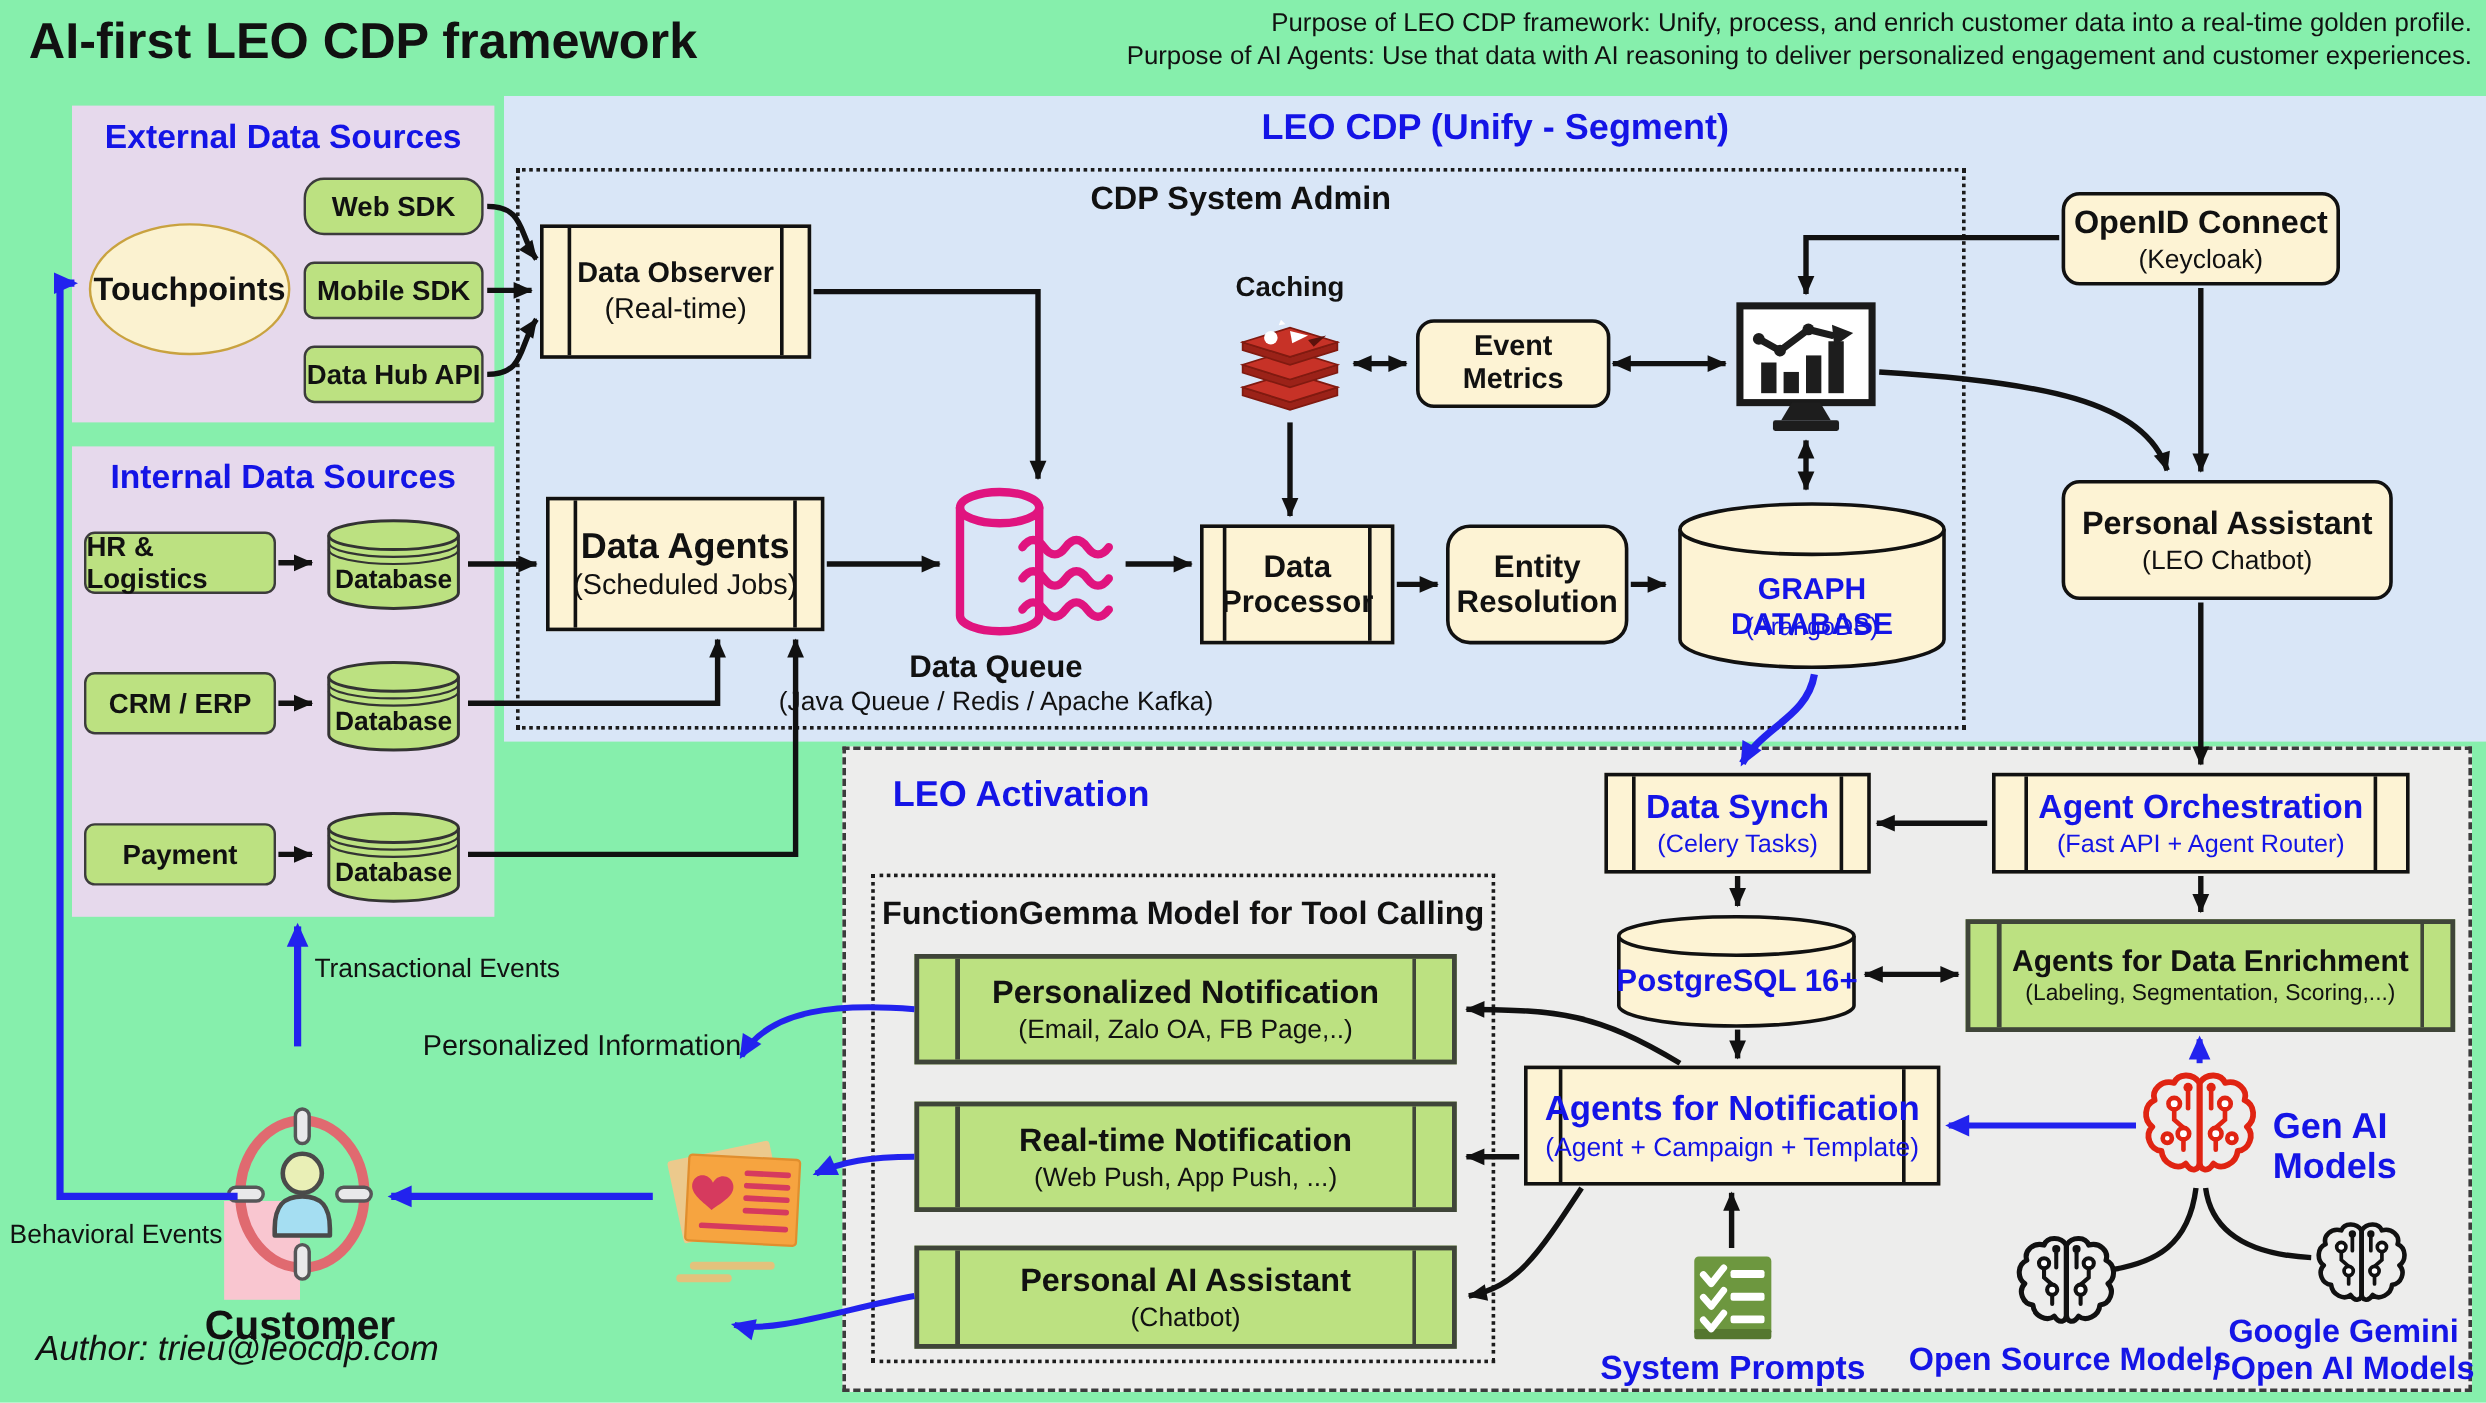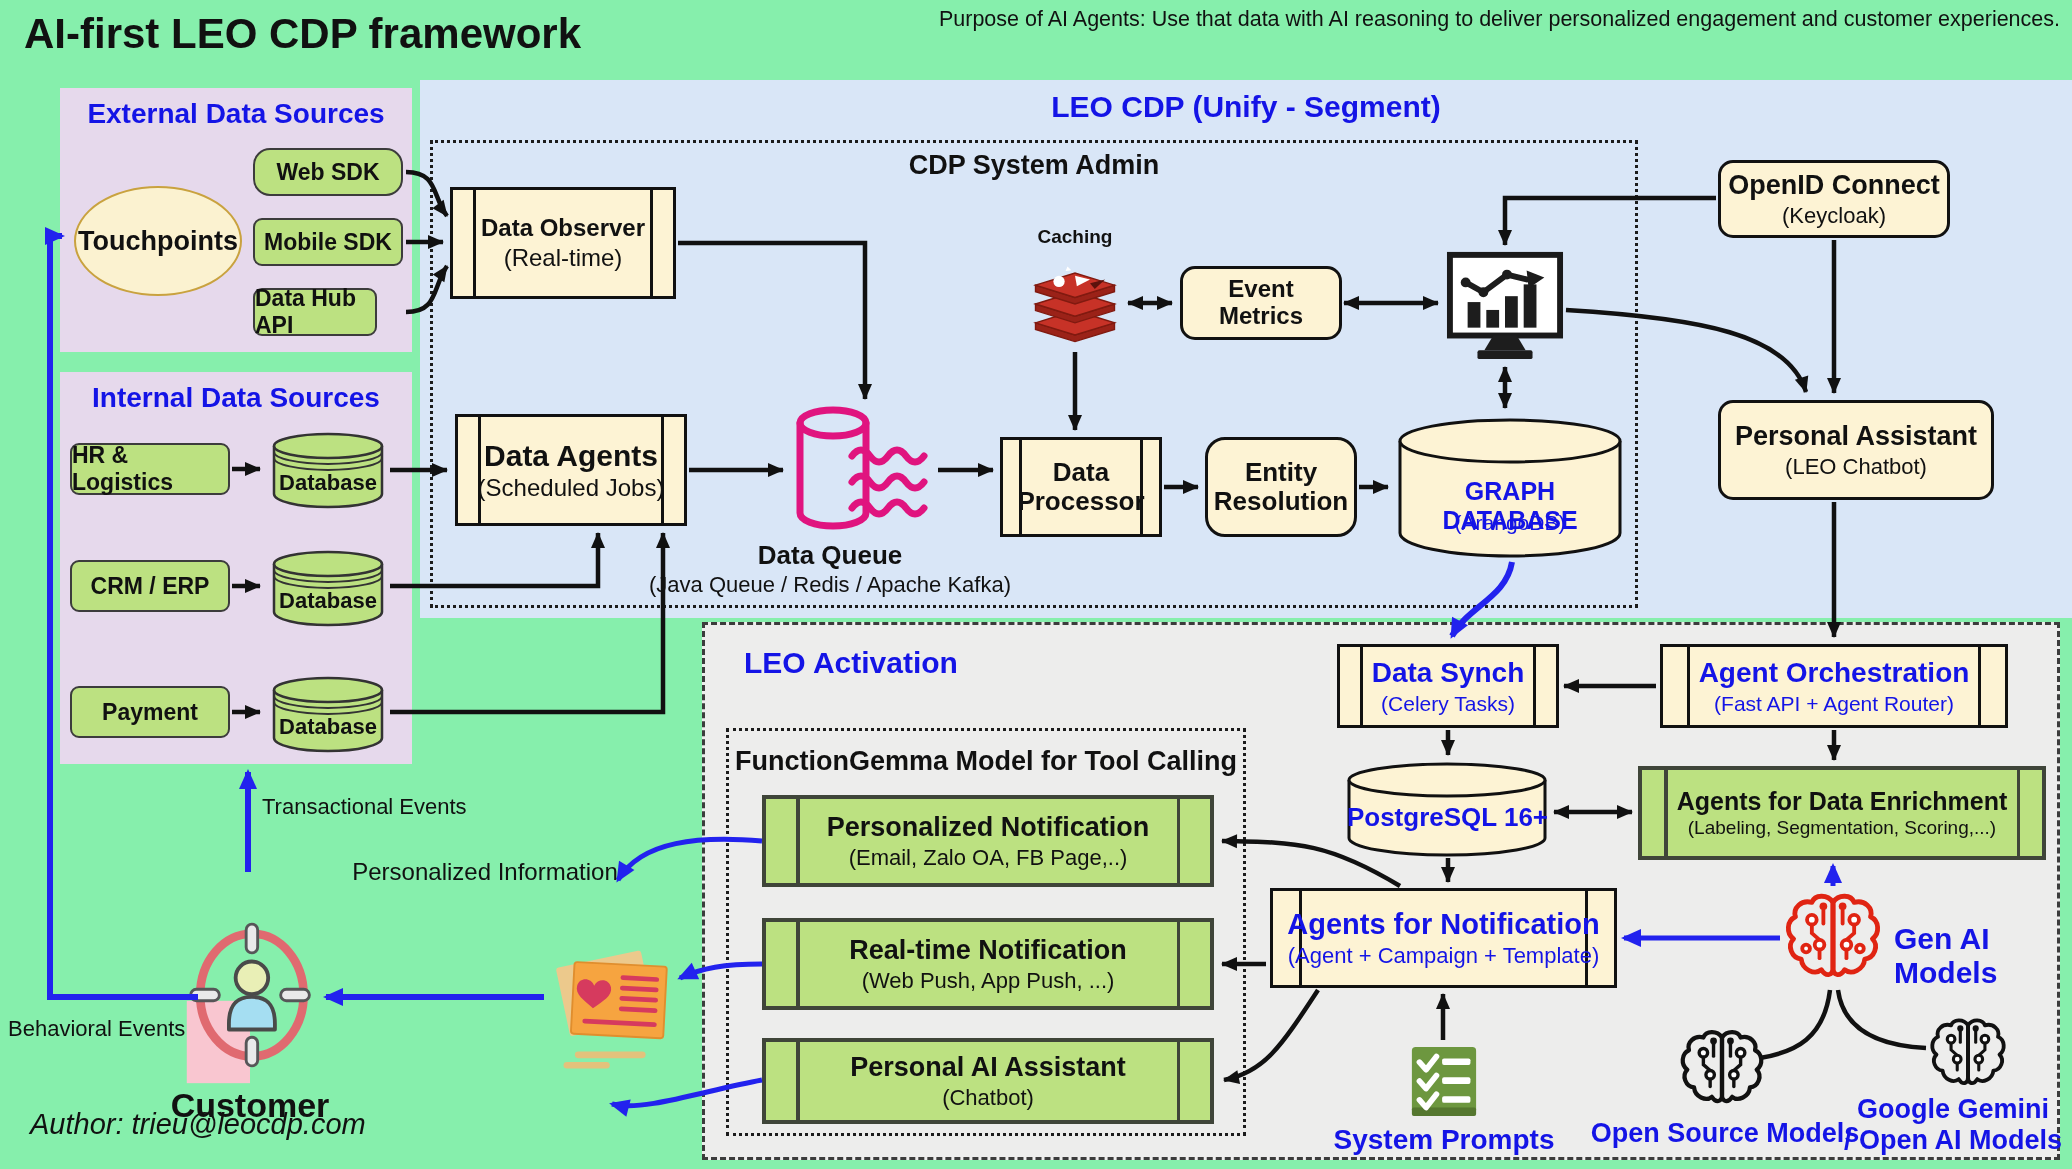--- a/index.html
+++ b/index.html
@@ -47,32 +47,33 @@
 
   <div class="region blue-region" style="left:420px;top:80px;width:1652px;height:538px;"></div>
   <div class="region gray-region" style="left:702px;top:622px;width:1358px;height:538px;box-sizing:border-box;"></div>
   <div class="region dotted" style="left:430px;top:140px;width:1208px;height:468px;box-sizing:border-box;"></div>
   <div class="region purple" style="left:60px;top:88px;width:352px;height:264px;"></div>
   <div class="region purple" style="left:60px;top:372px;width:352px;height:392px;"></div>
   <div class="region fg-dotted" style="left:726px;top:728px;width:520px;height:408px;box-sizing:border-box;"></div>
 
   <div class="lbl bold" style="left:24px;top:10px;font-size:42px;">AI-first LEO CDP framework</div>
   <div class="lbl" style="right:12px;top:6px;width:1380px;text-align:right;font-size:21.5px;line-height:1.25;">
+    <div>Purpose of LEO CDP framework: Unify, process, and enrich customer data into a real-time golden profile.</div>
     <div>Purpose of AI Agents: Use that data with AI reasoning to deliver personalized engagement and customer experiences.</div>
   </div>
   <div class="lbl region-title" style="left:420px;top:90px;width:1652px;text-align:center;">LEO CDP (Unify - Segment)</div>
   <div class="lbl bold center" style="left:430px;top:150px;width:1208px;font-size:27px;">CDP System Admin</div>
   <div class="lbl region-title" style="left:744px;top:646px;">LEO Activation</div>
   <div class="lbl bold center" style="left:726px;top:746px;width:520px;font-size:27px;">FunctionGemma Model for Tool Calling</div>
 
   <div class="lbl region-title center" style="left:60px;top:98px;width:352px;font-size:28px;">External Data Sources</div>
   <div class="ellipse comp" style="left:74px;top:186px;width:164px;height:106px;">Touchpoints</div>
   <div class="srcbox comp" style="left:253px;top:148px;width:150px;height:48px;border-radius:17px;">Web SDK</div>
   <div class="srcbox comp" style="left:253px;top:218px;width:150px;height:48px;">Mobile SDK</div>
-  <div class="srcbox comp" style="left:253px;top:288px;width:124px;height:48px;">Data Hub API</div>
+  <div class="srcbox comp" style="left:253px;top:288px;width:150px;height:48px;">Data Hub API</div>
 
   <div class="lbl region-title center" style="left:60px;top:382px;width:352px;font-size:28px;">Internal Data Sources</div>
 
   <div class="srcbox comp" style="left:70px;top:443px;width:160px;height:52px;">HR &amp; Logistics</div>
   <div class="abs comp" style="left:268px;top:430px;width:120px;height:82px;">
     <svg width="120" height="82" viewBox="0 0 120 82">
       <path d="M6,16 V64 A54,13 0 0 0 114,64 V16" fill="#bce181" stroke="#333" stroke-width="2.5"></path>
       <ellipse cx="60" cy="16" rx="54" ry="12" fill="#bce181" stroke="#333" stroke-width="2.5"></ellipse>
       <path d="M6,22 A54,12 0 0 0 114,22 M6,28 A54,12 0 0 0 114,28" fill="none" stroke="#333" stroke-width="1.8"></path>
     </svg>
@@ -124,21 +125,21 @@
         <ellipse cx="43" cy="19" rx="33" ry="13"></ellipse>
         <path d="M62,52 q9,-12 18,0 t18,0 t18,0 t18,0"></path>
         <path d="M62,78 q9,-12 18,0 t18,0 t18,0 t18,0"></path>
         <path d="M62,104 q9,-12 18,0 t18,0 t18,0 t18,0"></path>
       </g>
     </svg>
   </div>
   <div class="lbl bold center" style="left:680px;top:540px;width:300px;font-size:26px;">Data Queue</div>
   <div class="lbl center" style="left:640px;top:572px;width:380px;font-size:22px;">(Java Queue / Redis / Apache Kafka)</div>
 
-  <div class="lbl bold center" style="left:1015px;top:226px;width:120px;font-size:19px;">Caching</div>
+  <div class="lbl bold center" style="left:1015px;top:226px;width:120px;font-size:23px;">Caching</div>
   <div class="abs comp" style="left:1028px;top:254px;width:94px;height:100px;">
     <svg width="94" height="100" viewBox="0 0 100 100">
       <g stroke="#801a10" stroke-width="1.5">
         <path d="M8,70 L8,77 L50,90 L92,77 L92,70 L50,83 Z" fill="#9b2218"></path>
         <path d="M8,70 L50,57 L92,70 L50,83 Z" fill="#c73227"></path>
         <path d="M8,50 L8,57 L50,70 L92,57 L92,50 L50,63 Z" fill="#9b2218"></path>
         <path d="M8,50 L50,37 L92,50 L50,63 Z" fill="#c73227"></path>
         <path d="M8,30 L8,37 L50,50 L92,37 L92,30 L50,43 Z" fill="#9b2218"></path>
         <path d="M8,30 L50,17 L92,30 L50,43 Z" fill="#c73227"></path>
       </g>

